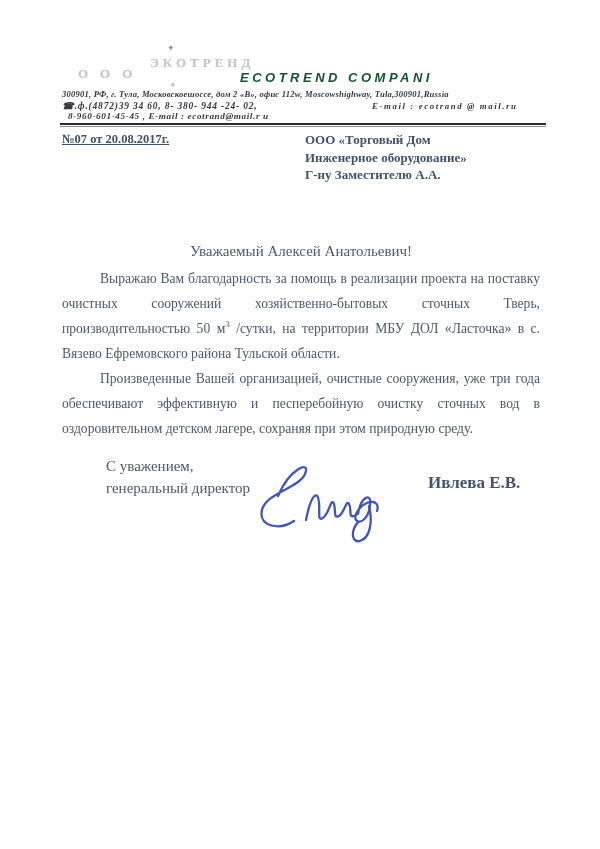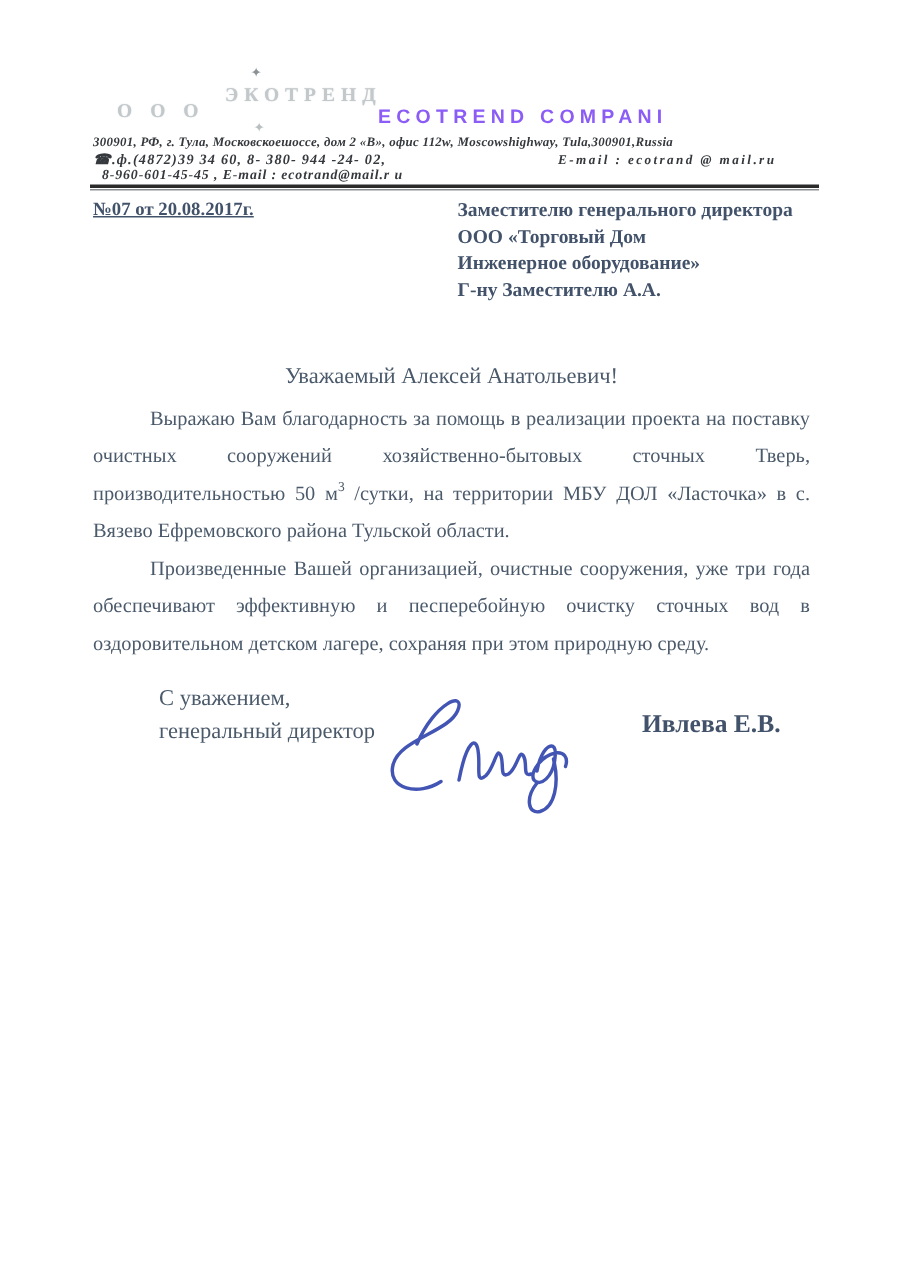--- a/index.html
+++ b/index.html
@@ -27,25 +27,25 @@
   }
   .diamond-top {
     position: absolute; left: 167px; top: 43px;
     font-size: 9px; color: #8d9296;
   }
   .diamond-bottom {
     position: absolute; left: 169px; top: 80px;
     font-size: 9px; color: #b9bec1;
   }
   .company-name {
-    position: absolute; left: 252px; top: 70px;
+    position: absolute; left: 240px; top: 70px;
     font-family: "Liberation Sans", sans-serif;
-    font-weight: 600;
+    font-style: italic; font-weight: 600;
     font-size: 13px; letter-spacing: 3.5px;
-    color: #8b5cf6;
+    color: #14532d;
   }
   .addr1 {
     position: absolute; left: 62px; top: 89px;
     font-size: 8.6px; font-style: italic; font-weight: bold;
     color: #35393d; letter-spacing: 0.2px; white-space: nowrap;
   }
   .phone-line {
     position: absolute; left: 62px; top: 100px;
     font-size: 9.5px; font-style: italic; font-weight: bold;
     color: #35393d; letter-spacing: 0.8px; white-space: nowrap;
@@ -114,21 +114,20 @@
 
   <div class="company-name">ECOTREND COMPANI</div>
   <div class="addr1">300901, РФ, г. Тула, Московскоешоссе, дом 2 «В», офис 112w, Moscowshighway, Tula,300901,Russia</div>
   <div class="phone-line">☎.ф.(4872)39 34 60, 8- 380- 944 -24- 02,</div>
   <div class="email-right">E-mail : ecotrand @ mail.ru</div>
   <div class="phone-line2">8-960-601-45-45 , E-mail : ecotrand@mail.r u</div>
   <div class="head-rule"></div>
 
   <div class="ref-number">№07 от 20.08.2017г.</div>
   <div class="recipient">
-    <div>Заместителю генерального директора</div>
     <div>ООО «Торговый Дом</div>
     <div>Инженерное оборудование»</div>
     <div>Г-ну Заместителю А.А.</div>
   </div>
 
   <div class="salutation">Уважаемый Алексей Анатольевич!</div>
 
   <div class="body-text">
     <p><span>Выражаю Вам благодарность за помощь в реализации проекта на поставку очистных сооружений хозяйственно-бытовых сточных Тверь, производительностью 50 м</span><span class="sup">3</span><span> /сутки, на территории МБУ ДОЛ «Ласточка» в с. Вязево Ефремовского района Тульской области.</span></p>
     <p>Произведенные Вашей организацией, очистные сооружения, уже три года обеспечивают эффективную и песперебойную очистку сточных вод в оздоровительном детском лагере, сохраняя при этом природную среду.</p>

